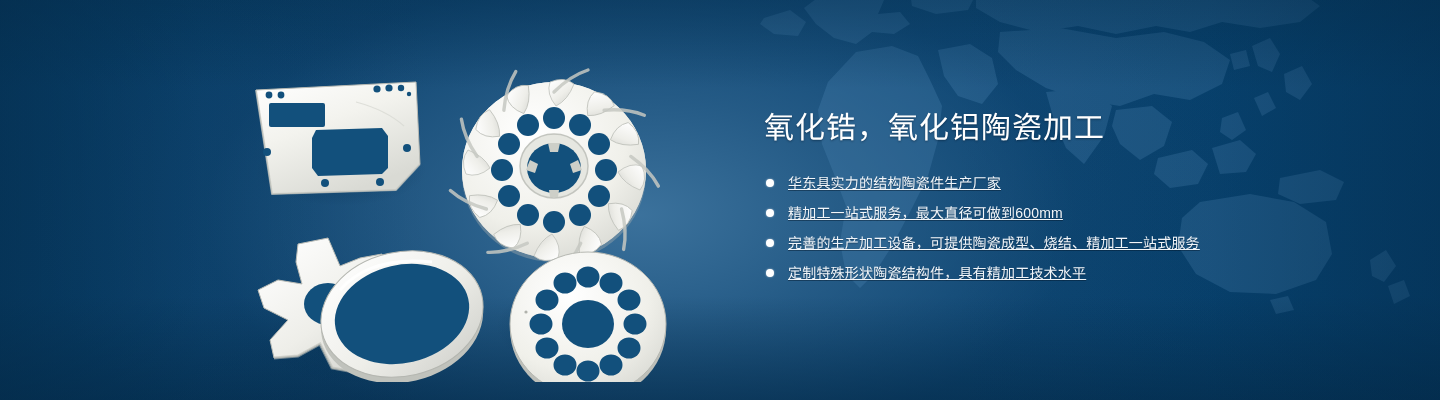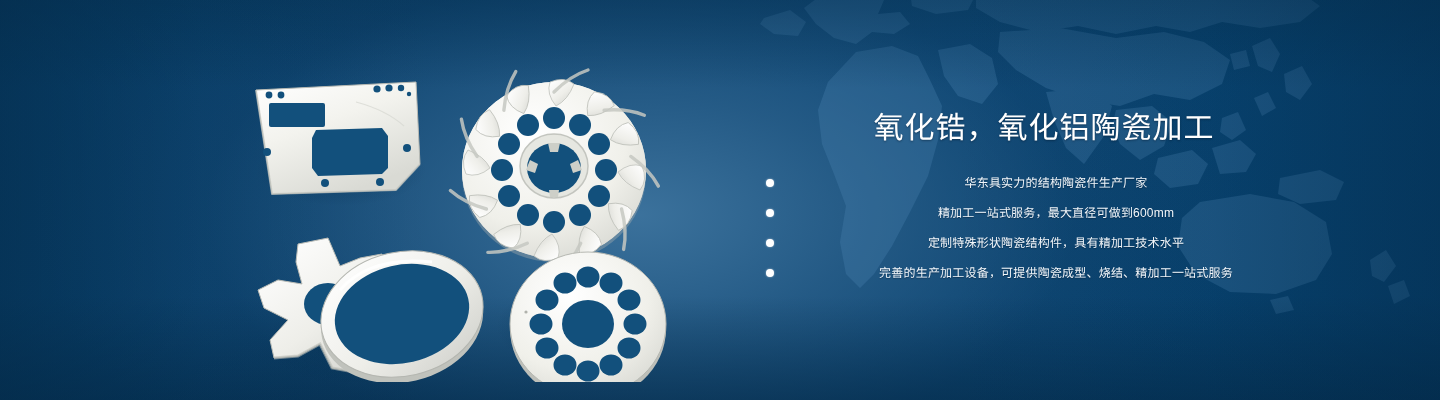--- a/index.html
+++ b/index.html
@@ -8,21 +8,20 @@
     width:1440px;height:400px;overflow:hidden;
     font-family:"Liberation Sans","DejaVu Sans",sans-serif;
     background:#06406b;
   }
 
   .banner{
     position:relative;
     width:1440px;height:400px;
     overflow:hidden;
     background:#3b82f6;
-    text-align:center;
   }
 
   
   .bg-base{
     position:absolute;inset:0;
     background:
       radial-gradient(ellipse 780px 430px at 640px 215px,
          rgba(62,116,158,0.95) 0%,
          rgba(46,98,140,0.72) 28%,
          rgba(24,73,115,0.35) 56%,
@@ -67,26 +66,27 @@
   }
   .feature-list{
     list-style:none;
     margin:24px 0 0 0;
     padding:0;
   }
   .feature-item{
     position:relative;
     padding-left:24px;
     margin-bottom:8px;
-    font-size:12px;
+    font-size:14px;
     line-height:22px;
     color:#f2f6fa;
     white-space:nowrap;
     letter-spacing:0.2px;
     text-shadow:0 1px 1px rgba(0,18,36,0.4);
+    text-decoration:underline;
   }
   .feature-item:last-child{margin-bottom:0;}
   .feature-dot{
     position:absolute;
     left:2px;top:7px;
     width:8px;height:8px;
     border-radius:50%;
     background:#ffffff;
     box-shadow:0 0 2px rgba(255,255,255,0.6);
   }
@@ -315,22 +315,22 @@
       <li class="feature-item">
         <span class="feature-dot"></span>
         <span>华东具实力的结构陶瓷件生产厂家</span>
       </li>
       <li class="feature-item">
         <span class="feature-dot"></span>
         <span>精加工一站式服务，最大直径可做到600mm</span>
       </li>
       <li class="feature-item">
         <span class="feature-dot"></span>
-        <span>定制特殊形状陶瓷结构件，具有精加工技术水平</span>
+        <span>完善的生产加工设备，可提供陶瓷成型、烧结、精加工一站式服务</span>
       </li>
       <li class="feature-item">
         <span class="feature-dot"></span>
-        <span>完善的生产加工设备，可提供陶瓷成型、烧结、精加工一站式服务</span>
+        <span>定制特殊形状陶瓷结构件，具有精加工技术水平</span>
       </li>
     </ul>
   </div>
 
 </div>
 
 </body></html>

